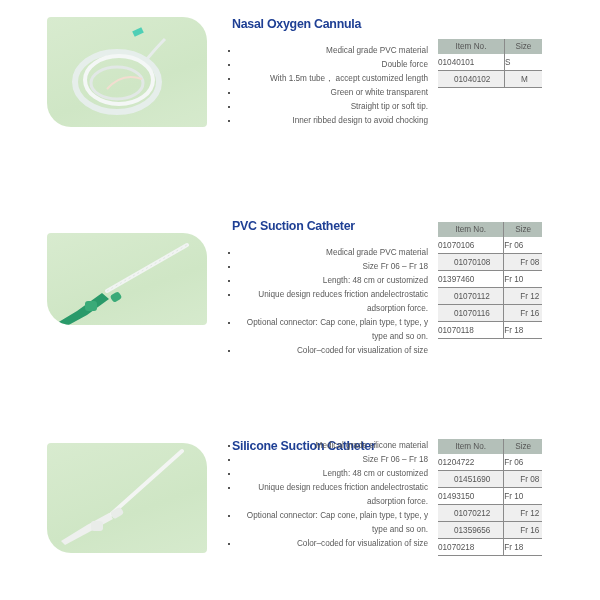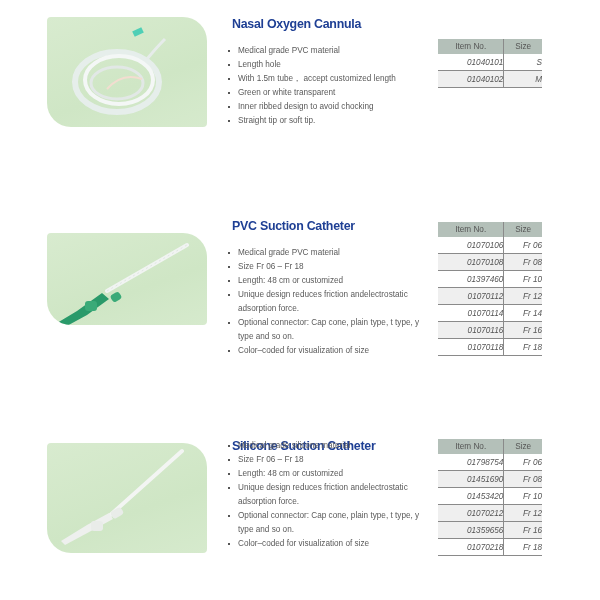--- a/index.html
+++ b/index.html
@@ -13,35 +13,35 @@
     background: linear-gradient(160deg, #d8ebcf 0%, #cfe6c5 60%, #d6eacd 100%);
     border-radius: 4px 24px 4px 24px;
     overflow: hidden;
   }
   .title {
     position: absolute; left: 232px;
     font-family: "Liberation Sans", sans-serif; font-weight: bold;
     font-size: 13.5px; color: #1e3f94; letter-spacing: -0.3px;
     transform: scaleX(0.92); transform-origin: left center;
   }
-  .bullets { position: absolute; left: 228px; margin: 0; padding: 0; list-style: none; width: 200px; }
+  .bullets { position: absolute; left: 228px; margin: 0; padding: 0; list-style: none; width: 200px; text-align: right; }
   .bullets li {
     position: relative; padding-left: 10px; font-size: 8.2px; line-height: 14px; color: #5a5a5a;
   }
   .bullets li::before {
     content: ""; position: absolute; left: 0; top: 6px; width: 2px; height: 2px; background: #555;
   }
   .spec-table {
     position: absolute; left: 438px; width: 104px; border-collapse: collapse; font-size: 8.2px; color: #555;
   }
   .spec-table th {
     background: #b4c0b9; font-weight: normal; color: #555; height: 15px; padding: 0; text-align: center;
   }
-  .spec-table td { height: 16px; padding: 0; text-align: right; border-bottom: 1px solid #8a8a8a; font-style: italic; }
-  .spec-table tr.alt td { background: #efefef; }
+  .spec-table td { height: 16px; padding: 0; text-align: left; border-bottom: 1px solid #8a8a8a; }
+  .spec-table tr.alt td { background: #efefef; padding-left: 16px; }
   .spec-table .c1 { width: 66px; border-right: 1px solid #8a8a8a; }
   .spec-table th.c1 { border-right: 1px solid #8a8a8a; }
   .spec-table .c2 { width: 38px; }
   svg { position: absolute; left: 0; top: 0; }
 </style>
 </head>
 <body>
 
 <div class="section" style="top:0;">
   <div class="panel" style="top:17px;">
@@ -50,25 +50,25 @@
       <ellipse cx="72" cy="63" rx="34" ry="24" fill="none" stroke="#f4f7f6" stroke-width="4"></ellipse>
       <ellipse cx="70" cy="66" rx="26" ry="16" fill="none" stroke="#e2e8e6" stroke-width="3"></ellipse>
       <path d="M60 72 Q75 55 95 62" fill="none" stroke="#f3ddd0" stroke-width="2"></path>
       <path d="M100 42 Q110 30 118 22" fill="none" stroke="#e6ecea" stroke-width="3"></path>
       <rect x="86" y="12" width="10" height="6" fill="#4fcfb6" transform="rotate(-25 91 15)"></rect>
     </svg>
   </div>
   <div class="title" style="top:16px;">Nasal Oxygen Cannula</div>
   <ul class="bullets" style="top:44px;">
     <li>Medical grade PVC material</li>
-    <li>Length hole</li>
+    <li>Double force</li>
     <li>With 1.5m tube， accept customized length</li>
     <li>Green or white transparent</li>
+    <li>Straight tip or soft tip.</li>
     <li>Inner ribbed design to avoid chocking</li>
-    <li>Straight tip or soft tip.</li>
   </ul>
   <table class="spec-table" style="top:39px;">
     <tbody>
         <tr>
       <th class="c1">Item No.</th>
       <th class="c2">Size</th>
     </tr>
     <tr>
       <td class="c1">01040101</td>
       <td class="c2">S</td>
@@ -115,24 +115,20 @@
           <td class="c2">Fr 08</td>
         </tr>
     <tr>
           <td class="c1">01397460</td>
           <td class="c2">Fr 10</td>
         </tr>
     <tr class="alt">
           <td class="c1">01070112</td>
           <td class="c2">Fr 12</td>
         </tr>
-    <tr>
-          <td class="c1">01070114</td>
-          <td class="c2">Fr 14</td>
-        </tr>
     <tr class="alt">
           <td class="c1">01070116</td>
           <td class="c2">Fr 16</td>
         </tr>
     <tr>
           <td class="c1">01070118</td>
           <td class="c2">Fr 18</td>
         </tr>
   </tbody>
     </table>
@@ -156,29 +152,29 @@
     <li>Optional connector: Cap cone, plain type, t type, y type and so on.</li>
     <li>Color–coded for visualization of size</li>
   </ul>
   <table class="spec-table" style="top:439px;">
     <tbody>
         <tr>
       <th class="c1">Item No.</th>
       <th class="c2">Size</th>
     </tr>
     <tr>
-          <td class="c1">01798754</td>
+          <td class="c1">01204722</td>
           <td class="c2">Fr 06</td>
         </tr>
     <tr class="alt">
           <td class="c1">01451690</td>
           <td class="c2">Fr 08</td>
         </tr>
     <tr>
-          <td class="c1">01453420</td>
+          <td class="c1">01493150</td>
           <td class="c2">Fr 10</td>
         </tr>
     <tr class="alt">
           <td class="c1">01070212</td>
           <td class="c2">Fr 12</td>
         </tr>
     <tr class="alt">
           <td class="c1">01359656</td>
           <td class="c2">Fr 16</td>
         </tr>

